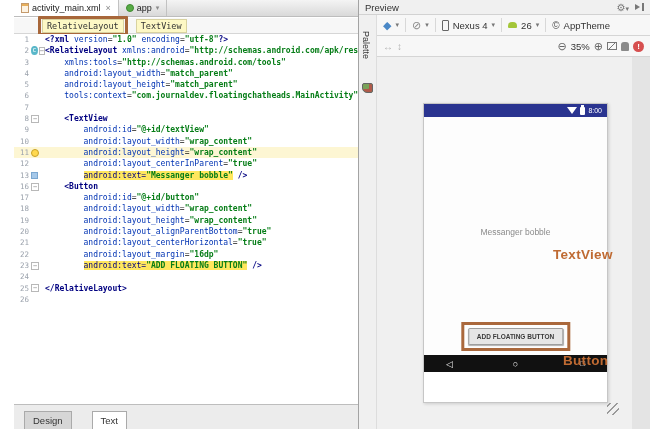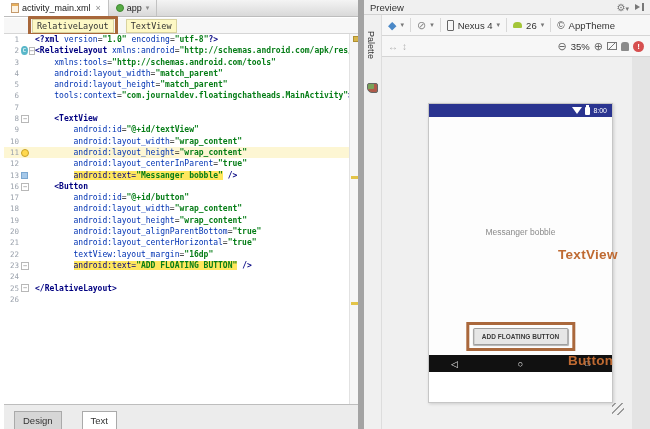--- a/index.html
+++ b/index.html
@@ -1,21 +1,21 @@
 <!DOCTYPE html>
 <html><head>
 <meta charset="utf-8">
 <style>
   * { margin:0; padding:0; box-sizing:border-box; }
   html,body { width:650px; height:429px; overflow:hidden; }
   body { font-family:"Liberation Sans", sans-serif; background:#fff; }
   #root { position:relative; width:650px; height:429px; background:#fff; overflow:hidden; }
 
   
-  .editor-pane { position:absolute; left:4px; top:0; width:358px; height:429px; background:#fff; }
+  .editor-pane { position:absolute; left:14px; top:0; width:358px; height:429px; background:#fff; }
 
   .tabbar { position:absolute; left:0; top:0; width:358px; height:17px; background:linear-gradient(#f4f4f4,#d9d9d9); border-bottom:1px solid #bdbdbd; display:flex; align-items:stretch; }
   .tab { display:flex; align-items:center; gap:3px; padding:0 7px; font-size:9px; color:#222; border-right:1px solid #c2c2c2; }
   .tab.active { background:#ffffff; }
   .ic-xmlfile { display:inline-block; width:8px; height:10px; background:#fdf3e3; border:1px solid #c49a6c; box-shadow:inset 0 2px 0 #e8b05c; }
   .ic-appcircle { display:inline-block; width:8px; height:8px; border-radius:50%; background:#57ab45; border:1px solid #3f8a31; }
   .tab-close { color:#8a8a8a; font-size:9px; margin-left:2px; }
   .tab-caret { color:#8a8a8a; font-size:7px; margin-left:1px; }
 
   .breadcrumb-row { position:absolute; left:0; top:18px; width:358px; height:16px; background:#f7f7f7; border-bottom:1px solid #d6d6d6; display:flex; align-items:center; padding-left:28px; gap:12px; }
@@ -45,21 +45,21 @@
 
   .scrollcol { position:absolute; left:345px; top:34px; width:13px; height:370px; background:#f6f6f6; border-left:1px solid #e2e2e2; }
   .inspect-flag { position:absolute; left:3px; top:2px; width:8px; height:6px; background:#d8b64a; border:1px solid #b09030; }
   .mark { position:absolute; left:1px; width:11px; height:3px; background:#e3c448; }
 
   .bottom-bar { position:absolute; left:0; top:404px; width:358px; height:25px; background:#ececec; border-top:1px solid #bdbdbd; display:flex; align-items:flex-end; padding:0 0 0 10px; }
   .btab { font-size:9.5px; color:#333; padding:3px 8px; border:1px solid #aaa; border-bottom:none; margin-right:20px; background:#d6d6d6; }
   .btab.active { background:#fff; }
 
   
-  .preview-pane { position:absolute; left:358px; top:0; width:292px; height:429px; background:#f5f5f5; border-left:6px solid #a3a3a3; }
+  .preview-pane { position:absolute; left:358px; top:0; width:292px; height:429px; background:#f5f5f5; border-left:1px solid #a3a3a3; }
   .pv-header { position:absolute; left:0; top:0; width:100%; height:15px; background:#f0f0f0; border-bottom:1px solid #d2d2d2; display:flex; align-items:center; padding:0 6px; }
   .pv-title { font-size:9.5px; color:#333; }
   .pv-header-icons { margin-left:auto; display:flex; gap:6px; align-items:center; color:#777; font-size:9px; }
   .gear { font-size:10px; color:#777; }
   .hide-ic { display:inline-block; width:9px; height:8px; border-right:2px solid #777; position:relative; }
   .hide-ic::before { content:""; position:absolute; right:2px; top:1px; border-top:3px solid transparent; border-bottom:3px solid transparent; border-left:5px solid #777; }
 
   .pv-strip { position:absolute; left:0; top:15px; width:18px; bottom:0; background:#f0f0f0; border-right:1px solid #ddd; }
   .palette-tab { position:absolute; top:16px; left:2px; writing-mode:vertical-rl; font-size:9px; color:#333; }
   .palette-ic { position:absolute; top:68px; left:3px; width:11px; height:10px; background:#7aa35a; border:1px solid #666; border-radius:2px 2px 2px 5px; box-shadow:inset -3px -3px 0 #b05a4a; }
@@ -280,21 +280,21 @@
             <span class="ln">21</span>
             <span class="gslot"></span>
           </div>
           <span class="ctext"><span class="sg-p">        </span><span class="sg-a">android:layout_centerHorizontal</span><span class="sg-p">=</span><span class="sg-v">"true"</span></span>
         </div>
         <div class="cl">
           <div class="gut">
             <span class="ln">22</span>
             <span class="gslot"></span>
           </div>
-          <span class="ctext"><span class="sg-p">        </span><span class="sg-a">textView:layout_margin</span><span class="sg-p">=</span><span class="sg-v">"16dp"</span></span>
+          <span class="ctext"><span class="sg-p">        </span><span class="sg-a">android:layout_margin</span><span class="sg-p">=</span><span class="sg-v">"16dp"</span></span>
         </div>
         <div class="cl">
           <div class="gut">
             <span class="ln">23</span>
             <span class="gslot">
               <span class="ic-fold">−</span>
             </span>
           </div>
           <span class="ctext"><span class="sg-p">        </span><span class="sg-ha">android:text=</span><span class="sg-hv">"ADD FLOATING BUTTON"</span><span class="sg-p"> </span><span class="sg-t">/&gt;</span></span>
         </div>

